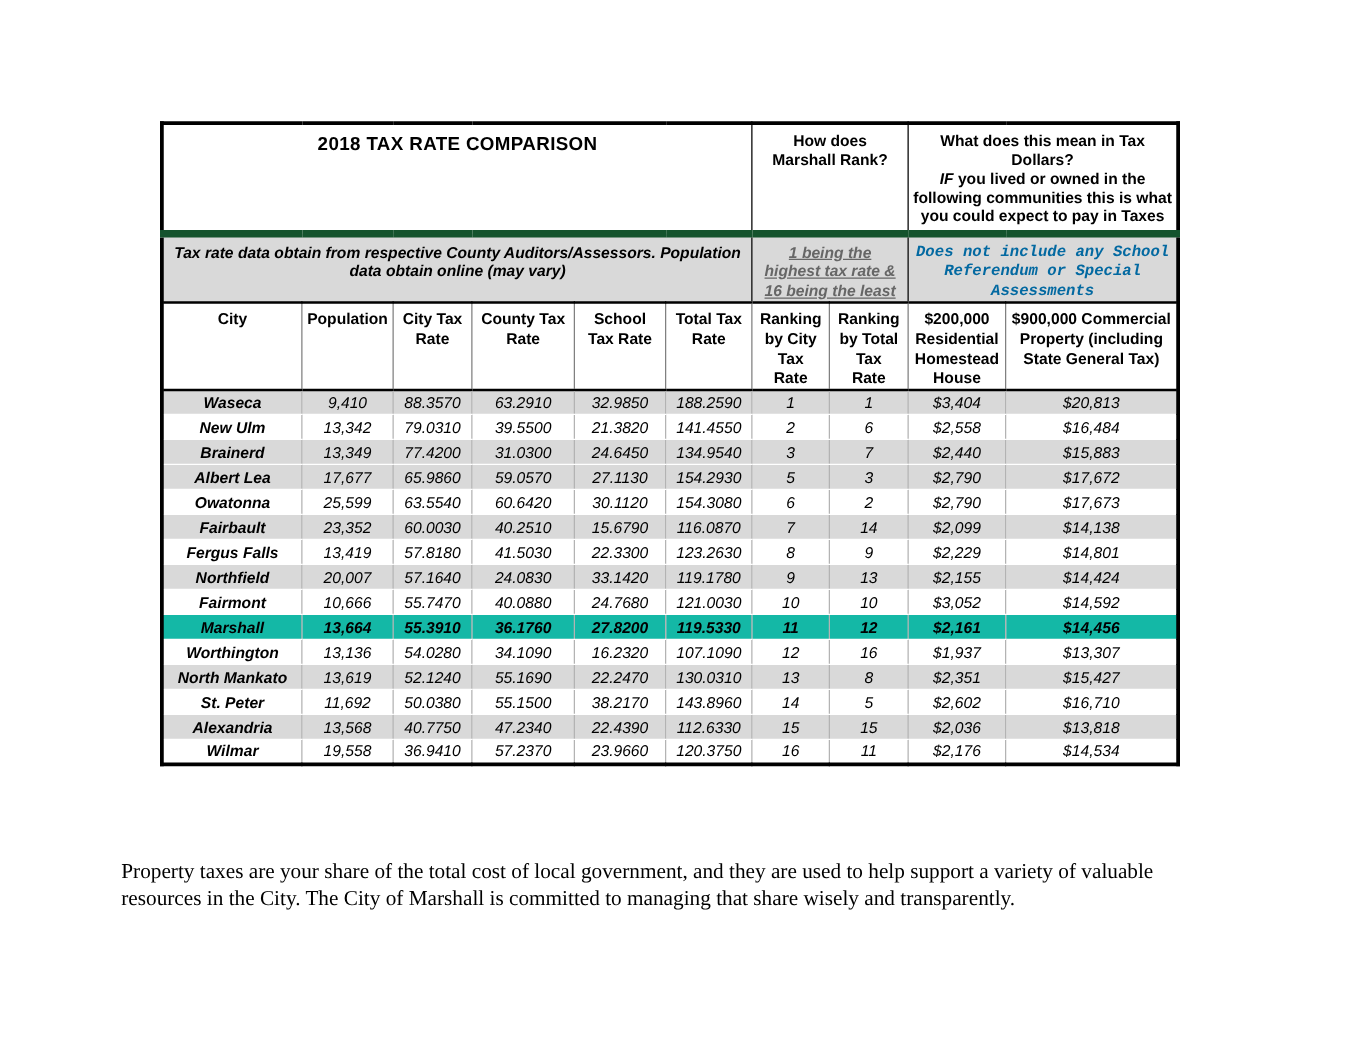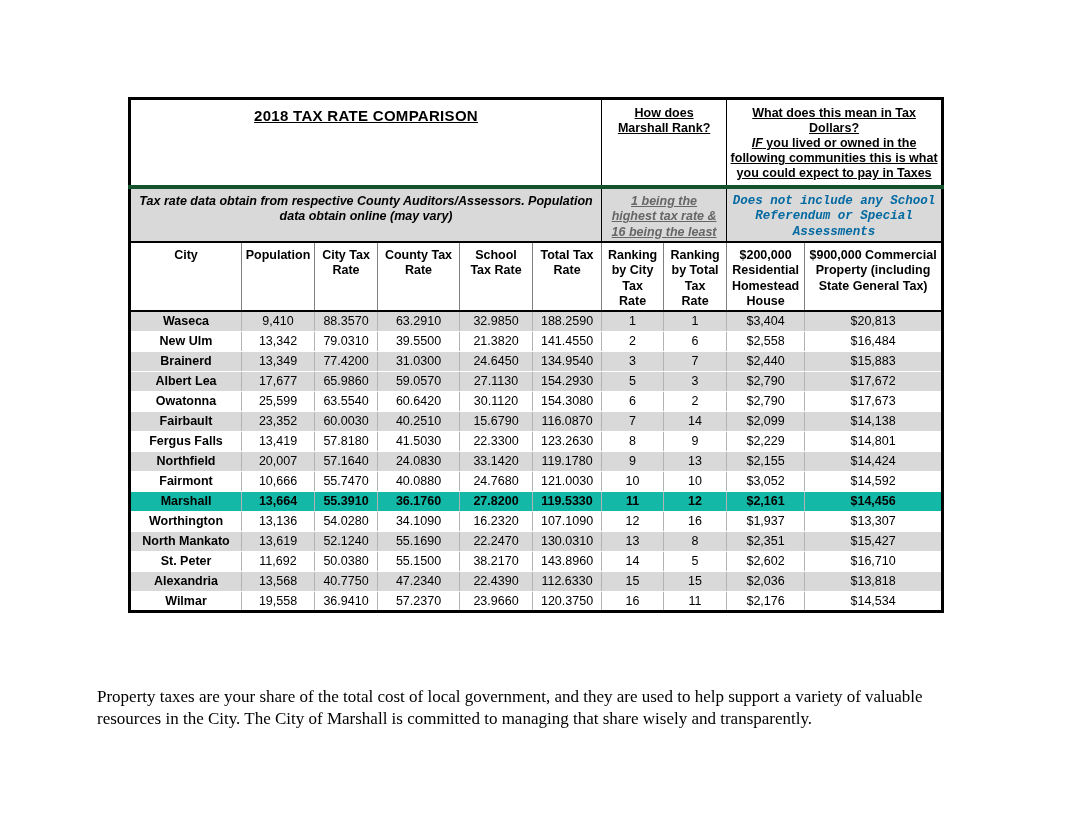--- a/index.html
+++ b/index.html
@@ -21,21 +21,20 @@
   }
   th, td { padding: 0; }
 
   
   tr.title-row { height: 88px; }
   tr.title-row th {
     vertical-align: top;
     text-align: center;
     font-weight: bold;
     background: #ffffff;
-    text-decoration: underline;
   }
   th.title-cell {
     font-size: 15px;
     padding-top: 7px;
     border-right: 1px solid #000;
     letter-spacing: 0.3px;
   }
   th.rank-q {
     font-size: 12.5px;
     line-height: 1.2;
@@ -49,21 +48,21 @@
     padding-top: 6px;
     white-space: pre-line;
     margin-left: 36px;
   }
   th.dollars-q .if-italic { font-style: italic; }
 
   
   tr.band-row { height: 55px; }
   tr.band-row th {
     background: #d9d9d9;
-    border-top: 4px solid #14532d;
+    border-top: 6px solid #14532d;
     border-bottom: 2px solid #000;
     vertical-align: top;
     padding-top: 5px;
     text-align: center;
     font-style: italic;
     font-weight: bold;
     font-size: 12.5px;
     line-height: 1.25;
     white-space: pre-line;
   }
@@ -80,21 +79,21 @@
     text-align: center;
     font-weight: bold;
     font-size: 12.5px;
     line-height: 1.25;
     white-space: pre-line;
     border-right: 1px solid #808080;
     border-bottom: 2px solid #000;
   }
 
   
-  tr.data-row { height: 20px; }
+  tr.data-row { height: 20px; font-style: italic; }
   tr.data-row td {
     font-size: 12.5px;
     text-align: center;
     vertical-align: middle;
     border-right: 1px solid #b3b3b3;
     border-bottom: 1px solid #ffffff;
     font-weight: normal;
   }
   tr.data-row td:first-child { font-weight: bold; }
   tr.shade { background: #d9d9d9; }

